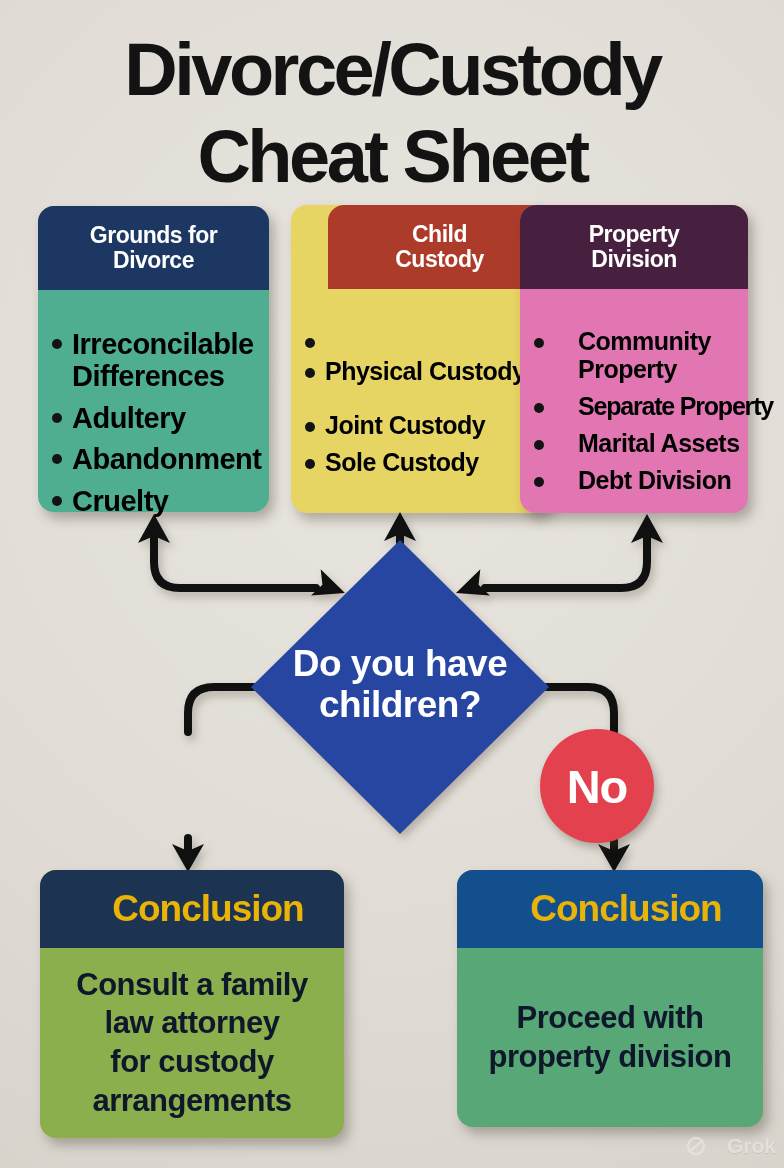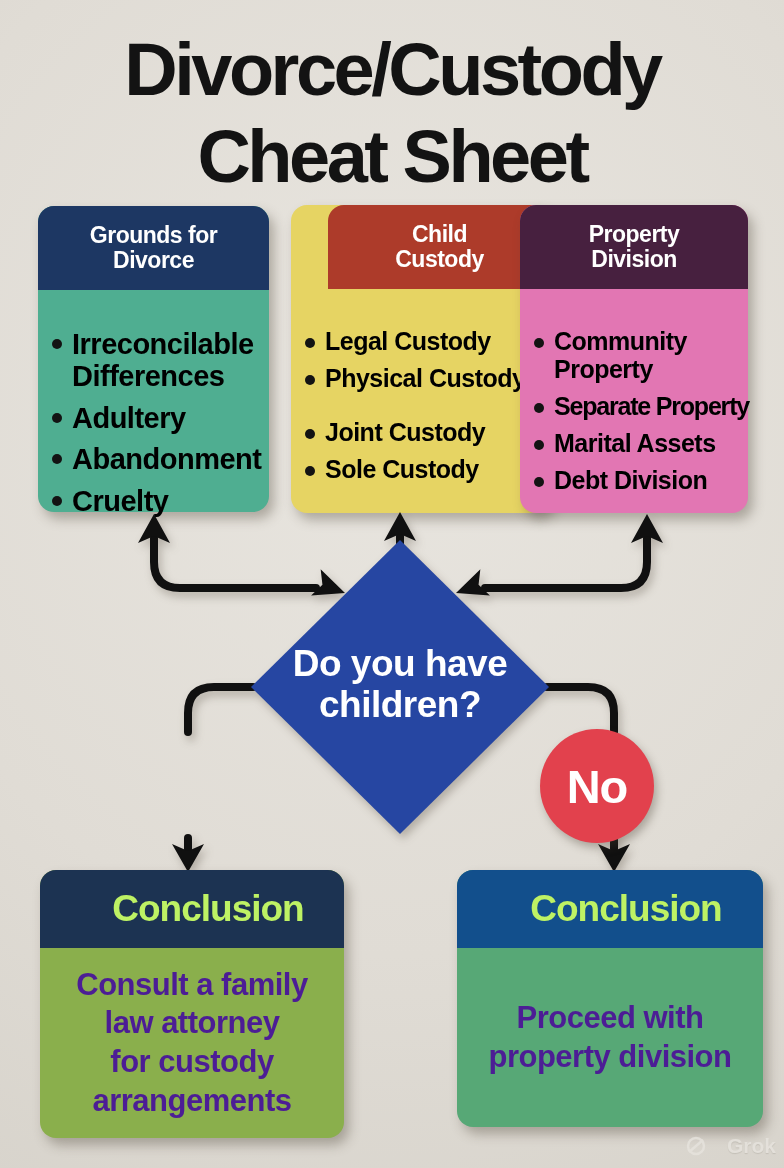--- a/index.html
+++ b/index.html
@@ -51,21 +51,21 @@
   .bullet-text{
     font-weight:bold;color:#000000;
     line-height:1.12;letter-spacing:-.5px;
     white-space:pre-line;
   }
   #card-grounds{left:38px;top:206px;width:231px;height:306px;}
   #card-grounds .bullet-text{font-size:29px;}
   #card-custody{left:291px;top:205px;width:223px;height:308px;padding-left:37px;}
   #card-custody .bullet-text{font-size:25px;}
   #card-property{left:520px;top:205px;width:228px;height:308px;}
-  #card-property .bullet-text{font-size:25px;}
+  #card-property .bullet-text{font-size:25px;margin-left:24px;}
   li.nw .bullet-text{white-space:nowrap;}
   li.tight .bullet-text{letter-spacing:-1.2px;}
   li.gap{margin-top:26px;}
 
   
   .flow-svg{
     position:absolute;left:0;top:0;width:784px;height:1168px;
     pointer-events:none;
     filter:drop-shadow(3px 5px 4px rgba(70,60,45,.30));
   }
@@ -92,29 +92,29 @@
   
   .conclusion-card{
     position:absolute;
     border-radius:16px;
     box-shadow:5px 7px 12px rgba(70,60,45,.35);
   }
   .conclusion-header{
     border-radius:16px 16px 0 0;
     height:78px;
     display:flex;align-items:center;justify-content:center;
-    color:#bef264;font-weight:bold;font-size:37px;letter-spacing:-1px;padding-left:32px;
+    color:#eab308;font-weight:bold;font-size:37px;letter-spacing:-1px;padding-left:32px;
   }
   .conclusion-body{
     position:absolute;left:0;right:0;top:78px;bottom:0;
     border-radius:0 0 16px 16px;
     display:flex;align-items:center;justify-content:center;
     text-align:center;
     font-weight:bold;font-size:31px;line-height:1.25;
-    letter-spacing:-.5px;color:#4c1d95;
+    letter-spacing:-.5px;color:#0f172a;
     white-space:pre-line;
   }
   #conclusion-left{left:40px;top:870px;width:304px;height:268px;}
   #conclusion-right{left:457px;top:870px;width:306px;height:257px;}
 
   
   .watermark{
     position:absolute;right:8px;bottom:10px;
     display:flex;align-items:center;gap:20px;
     color:#e6e3dd;opacity:.85;
@@ -157,21 +157,20 @@
     </div>
   </section>
 
   <section class="topic-card" id="card-custody" style="background: rgb(230, 212, 99);">
     <div class="card-header" style="background: rgb(173, 59, 42);">Child
 Custody</div>
     <div class="card-body">
       <ul class="bullets">
         <li>
             <span class="dot"></span>
-            <span class="bullet-text">Legal Custody</span>
           </li>
         <li class="nw">
             <span class="dot"></span>
             <span class="bullet-text">Physical Custody</span>
           </li>
         <li class="gap">
             <span class="dot"></span>
             <span class="bullet-text">Joint Custody</span>
           </li>
         <li>

